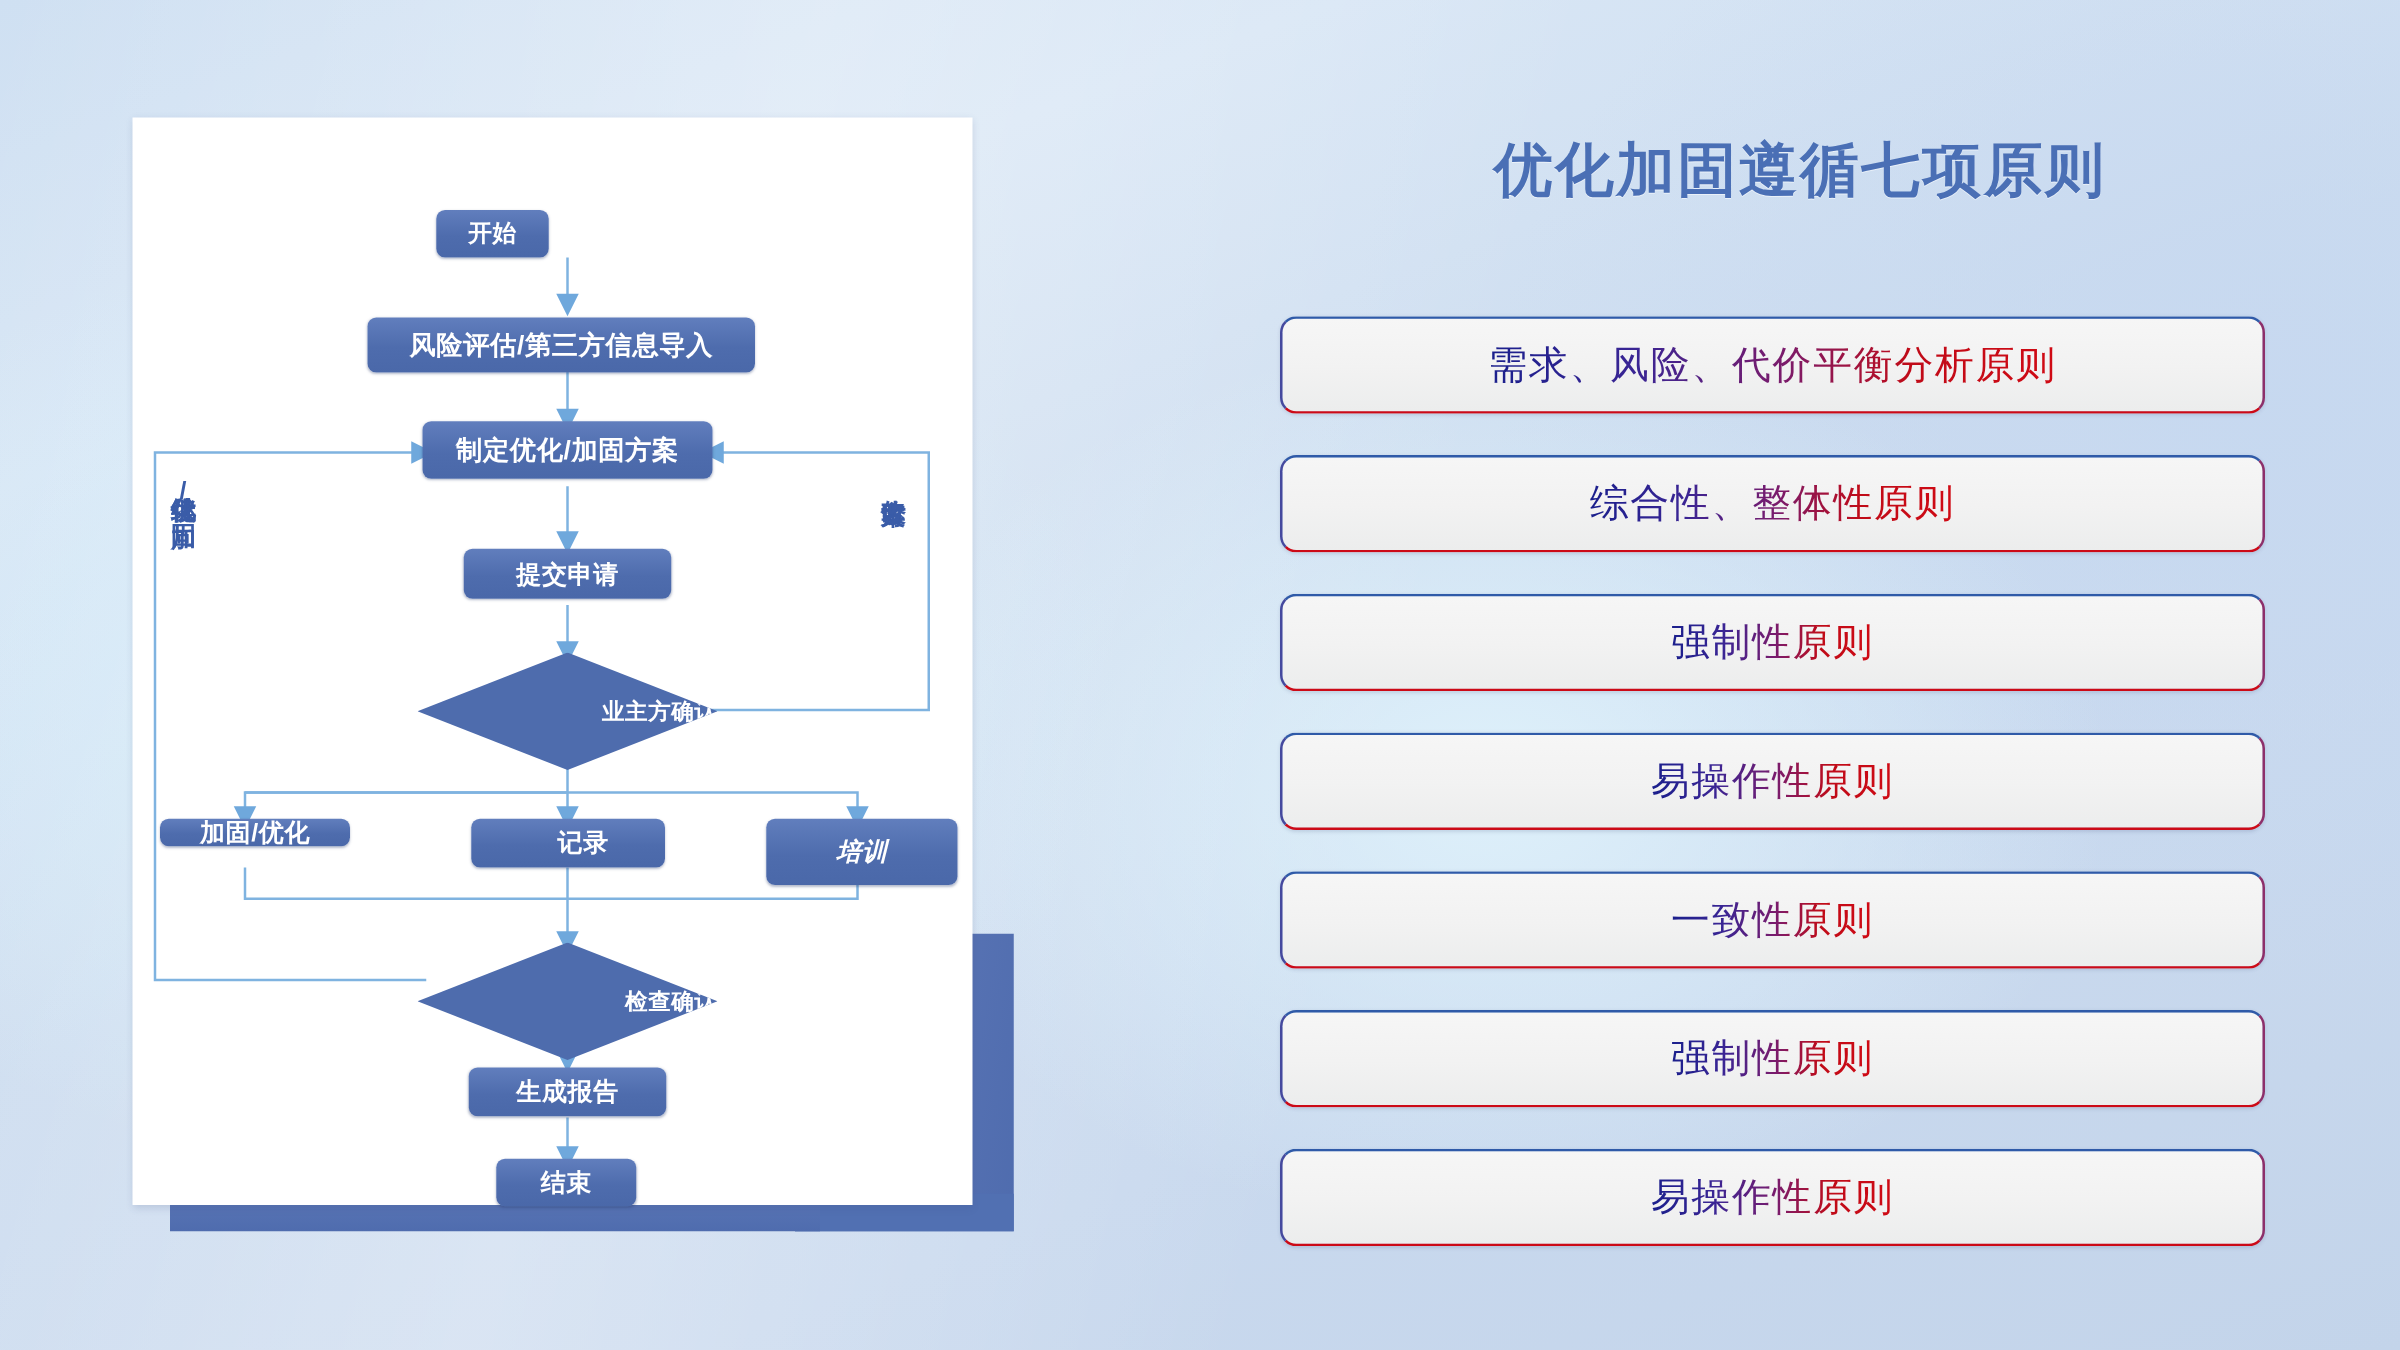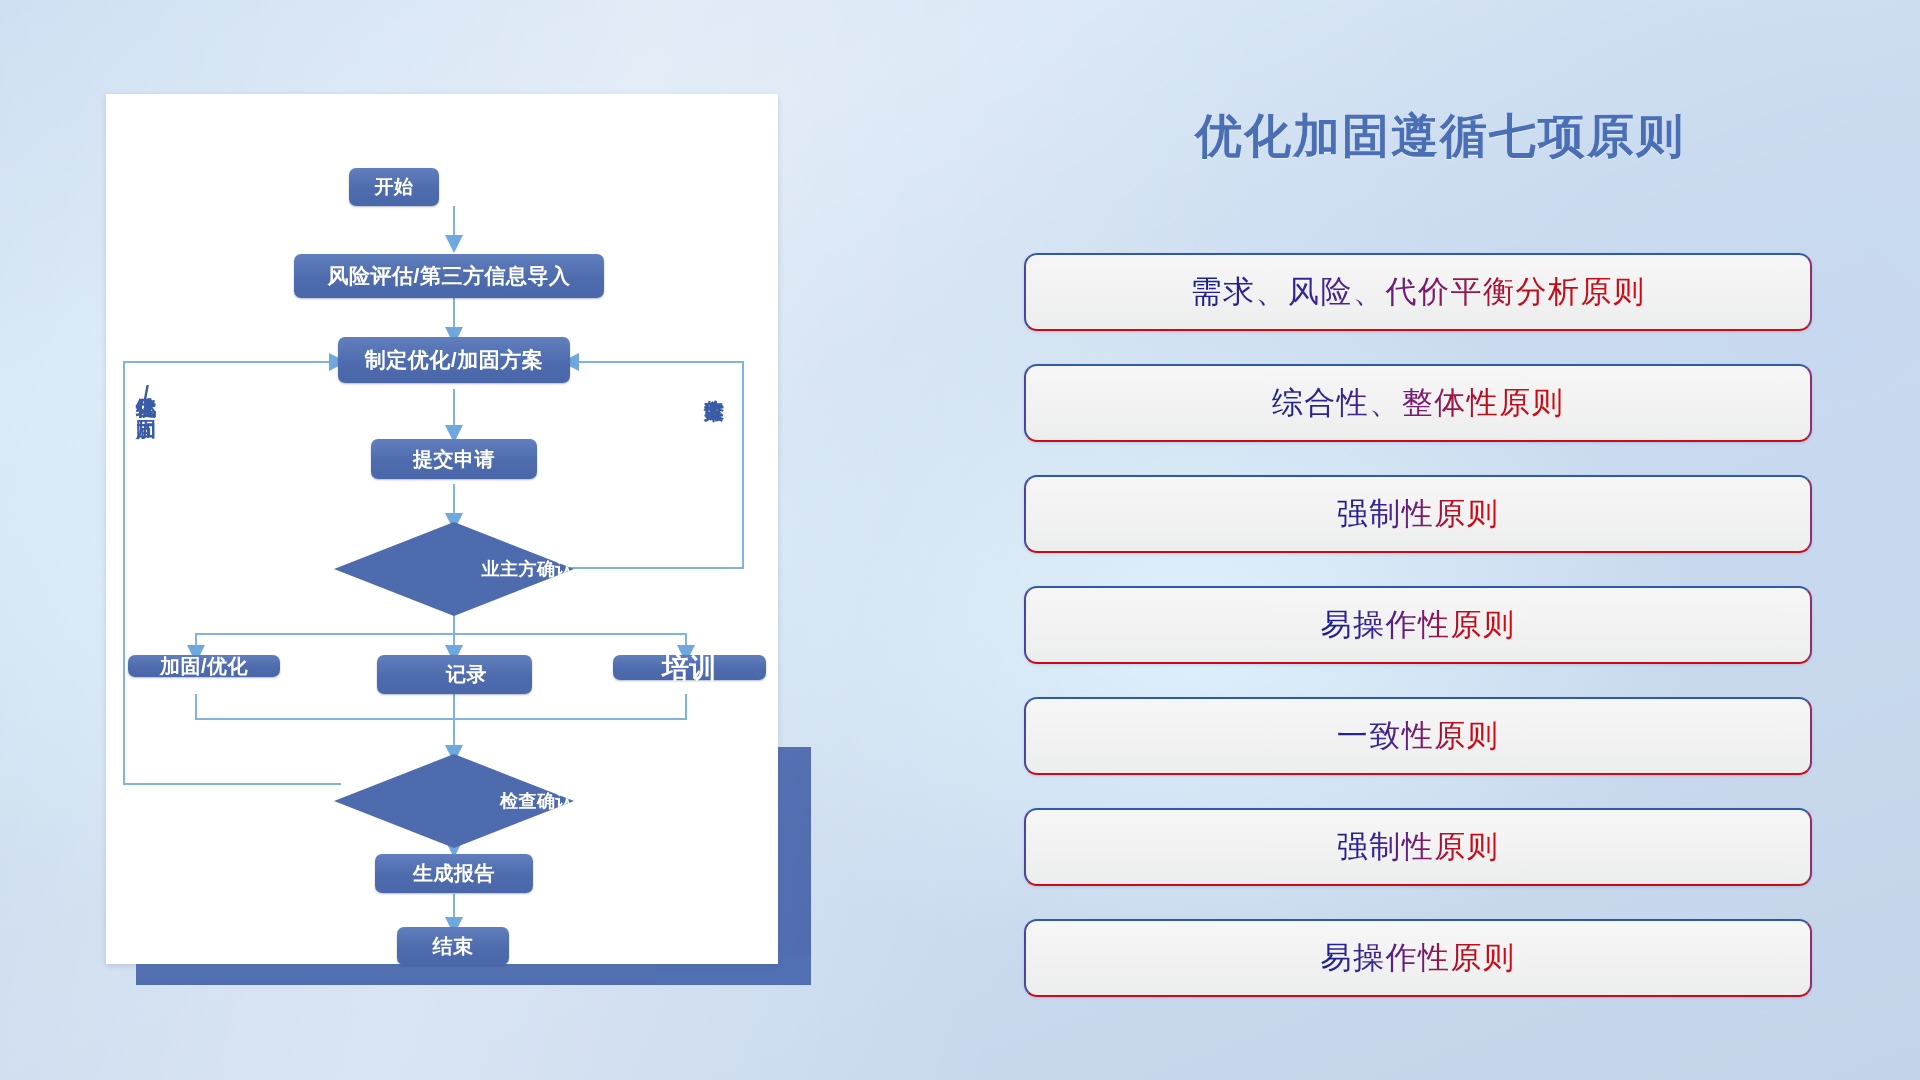--- a/index.html
+++ b/index.html
@@ -214,21 +214,21 @@
       </div>
 
       <div class="node" style="left:22px; top:561px; width:152px; height:22px; font-size:20px;">
         <span>加固/优化</span>
       </div>
 
       <div class="node" style="left:271px; top:561px; width:155px; height:39px; font-size:20px;padding-left:24px;">
         <span>记录</span>
       </div>
 
-      <div class="node" style="left:507px; top:561px; width:153px; height:25px; font-size:27px;">
+      <div class="node" style="left:507px; top:561px; width:153px; height:53px; font-size:20px;font-style:italic;">
         <span>培训</span>
       </div>
 
       <div class="diamond" style="left:228px; top:660px; width:240px; height:94px; font-size:18px;">
         <span>检查确认</span>
       </div>
 
       <div class="node" style="left:269px; top:760px; width:158px; height:39px; font-size:20px;">
         <span>生成报告</span>
       </div>

